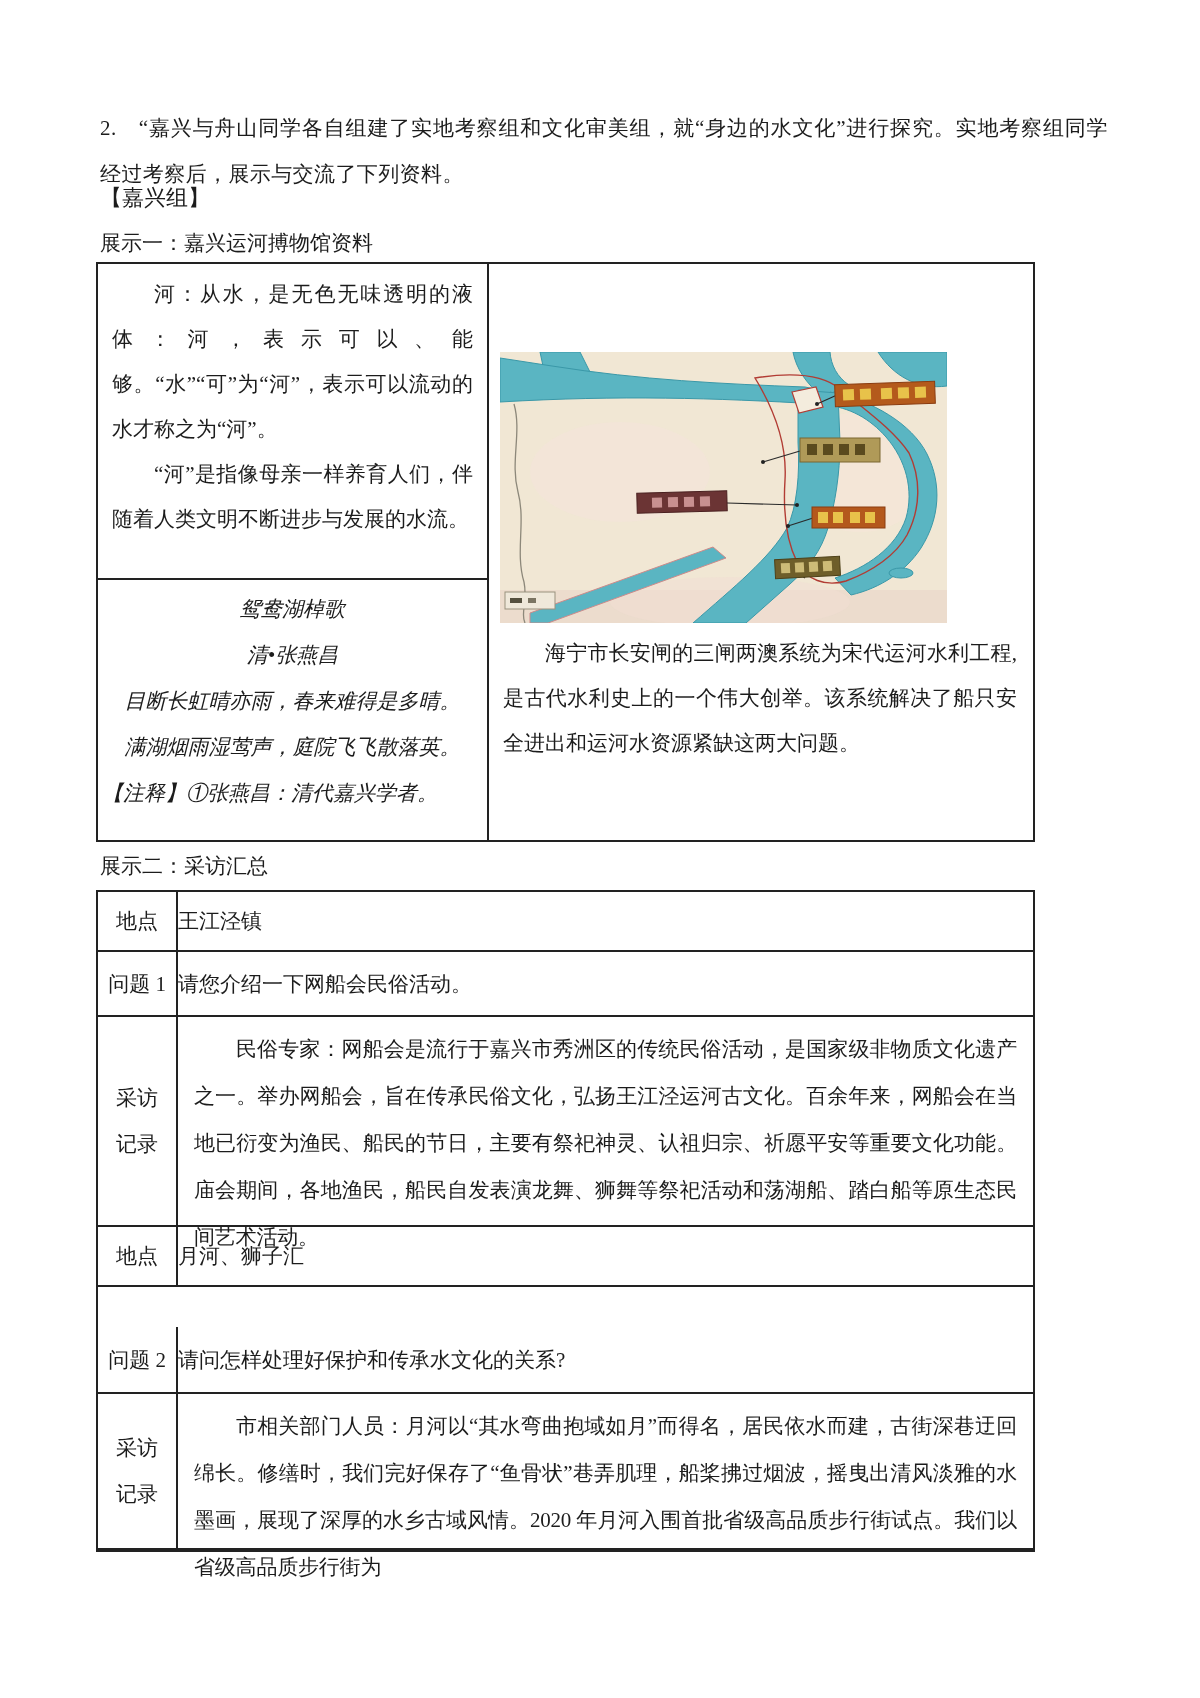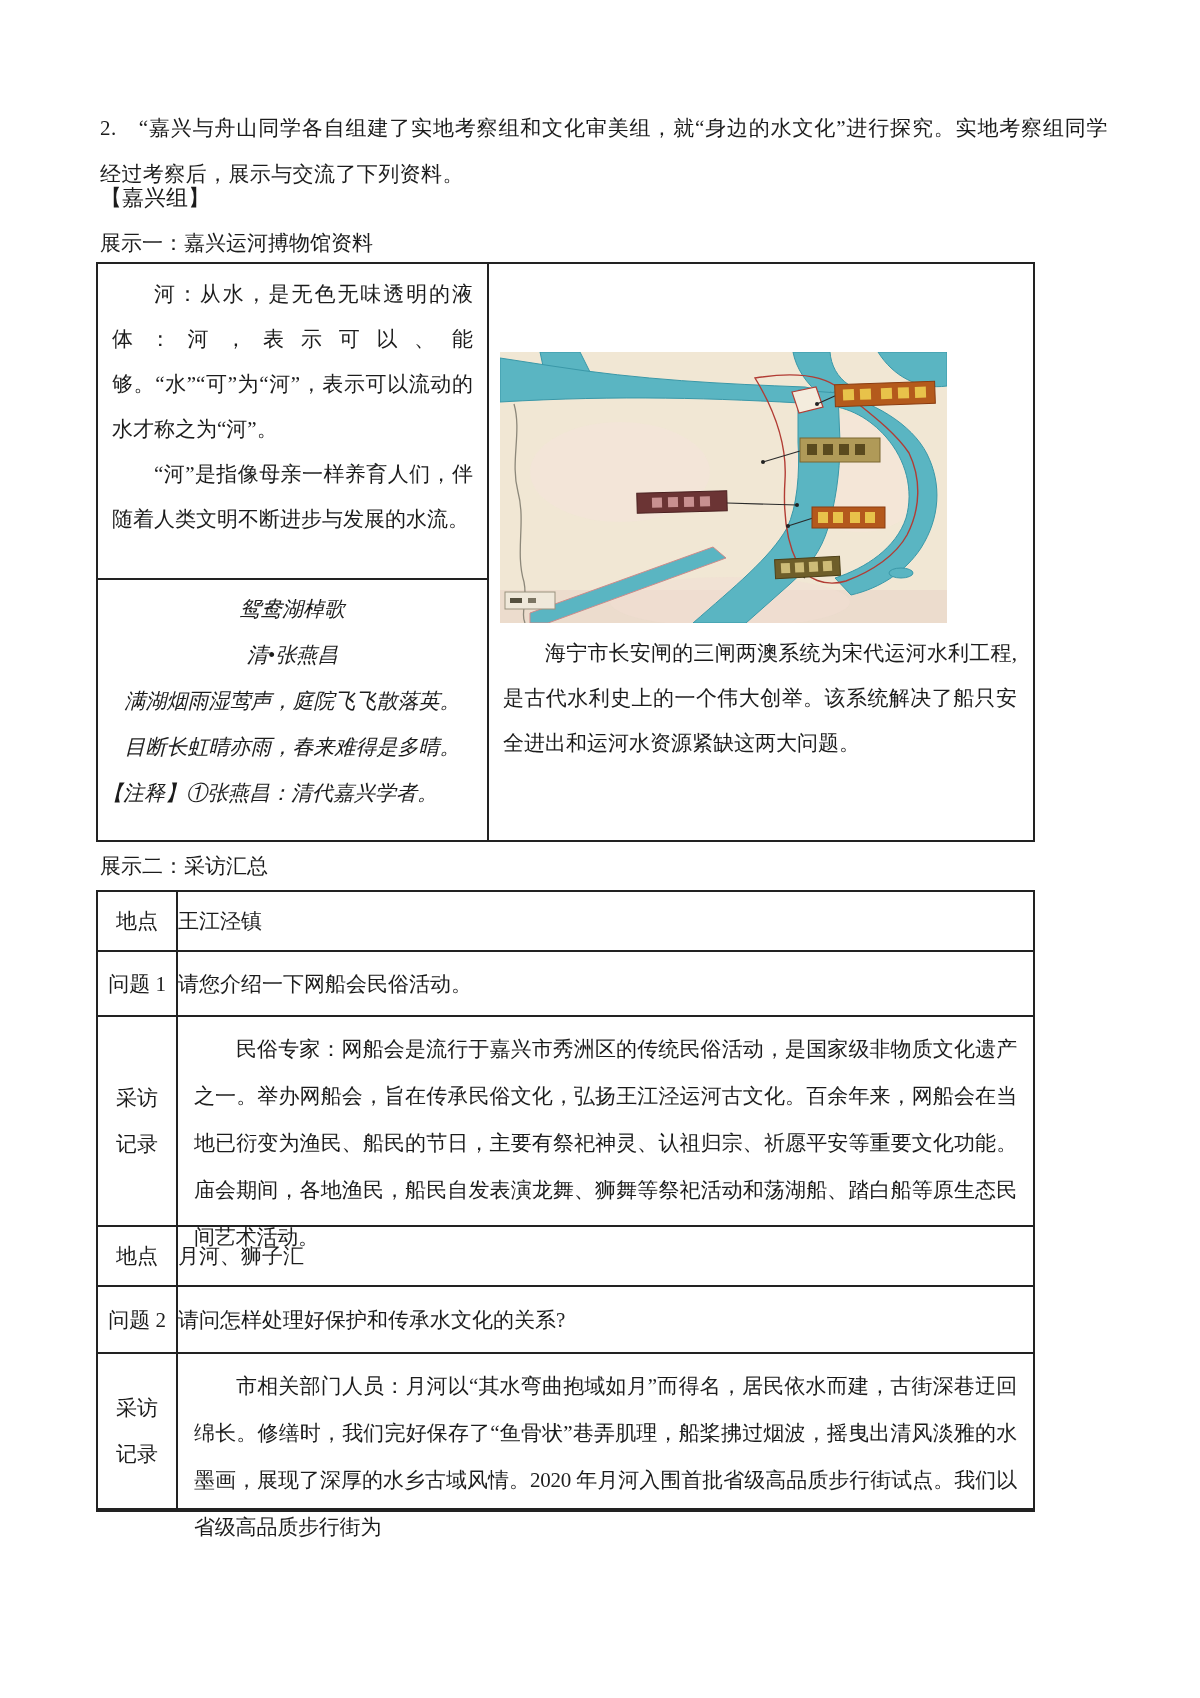--- a/index.html
+++ b/index.html
@@ -29,42 +29,42 @@
   
   .table2{left:96px;top:890px;width:939px;border:2px solid #222;box-sizing:border-box;}
   .t2-row{display:flex;border-bottom:2px solid #222;box-sizing:content-box;}
   .t2-row:last-child{border-bottom:2px solid #222;}
   .t2-label{width:80px;box-sizing:border-box;border-right:2px solid #222;display:flex;
             align-items:center;justify-content:center;font-size:21px;text-align:center;}
   .t2-label .one{white-space:nowrap;}
   .t2-label .two{width:46px;line-height:46px;word-break:break-all;}
   .t2-content{flex:1;font-size:21px;padding:0 0;display:flex;align-items:center;box-sizing:border-box;}
   .t2-content.multi{display:block;line-height:47px;padding:9px 16px 0;text-align:justify;text-indent:2em;letter-spacing:-.2px;}
-  .r1,.r4{height:58px;} .r2{height:63px;} .r3{height:208px;} .r5{height:65px;} .r6{height:154px;}
+  .r1,.r4{height:58px;} .r2{height:63px;} .r3{height:208px;} .r5{height:65px;margin-top:40px;} .r6{height:154px;}
 </style>
 </head>
 <body>
 
 <div class="page">
 
   <p class="abs intro">2.　“嘉兴与舟山同学各自组建了实地考察组和文化审美组，就“身边的水文化”进行探究。实地考察组同学经过考察后，展示与交流了下列资料。</p>
   <div class="abs group-label">【嘉兴组】</div>
   <div class="abs ex-heading h1">展示一：嘉兴运河搏物馆资料</div>
 
   <div class="abs table1">
     <div class="t1-left">
       <div class="t1-def">
         <p>河：从水，是无色无味透明的液体：河，表示可以、能够。“水”“可”为“河”，表示可以流动的水才称之为“河”。</p>
         <p>“河”是指像母亲一样养育人们，伴随着人类文明不断进步与发展的水流。</p>
       </div>
       <div class="t1-poem">
         <p>鸳鸯湖棹歌</p>
         <p>清•张燕昌</p>
+        <p>目断长虹晴亦雨，春来难得是多晴。</p>
         <p>满湖烟雨湿莺声，庭院飞飞散落英。</p>
-        <p>目断长虹晴亦雨，春来难得是多晴。</p>
         <p class="t1-note">【注释】①张燕昌：清代嘉兴学者。</p>
       </div>
     </div>
     <div class="t1-right">
       <div class="map-wrap">
         <svg viewBox="0 0 447 271" width="447" height="271" xmlns="http://www.w3.org/2000/svg">
 
           <rect x="0" y="0" width="447" height="271" fill="#f1e7d4"></rect>
           <rect x="0" y="238" width="447" height="33" fill="#ecdccd"></rect>
           <ellipse cx="120" cy="120" rx="90" ry="50" fill="#f4e3da" opacity="0.55"></ellipse>

